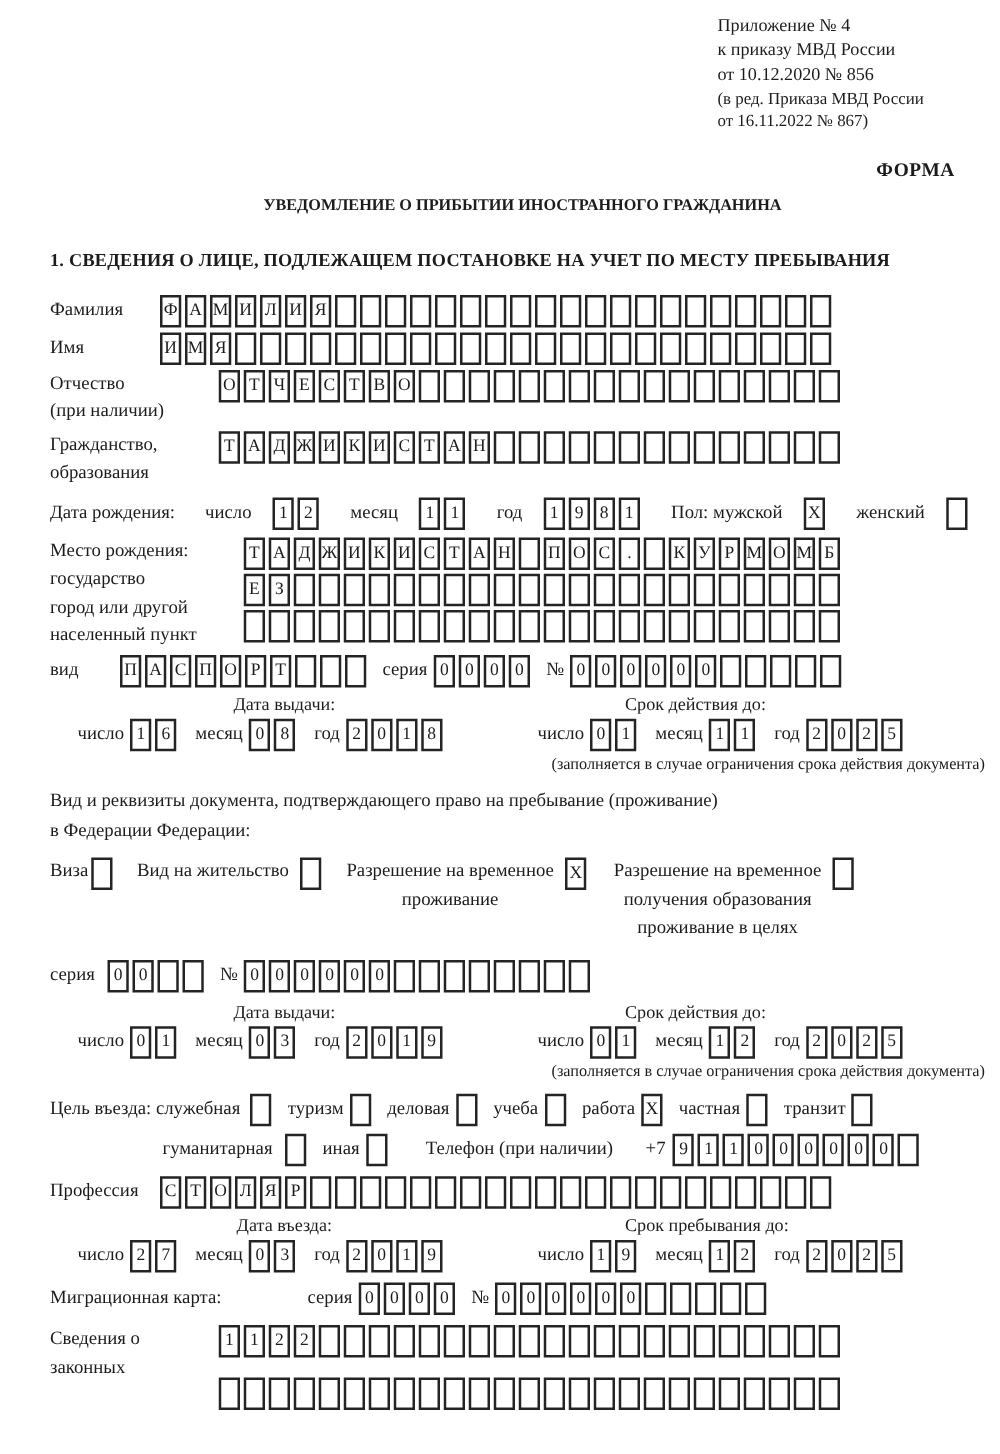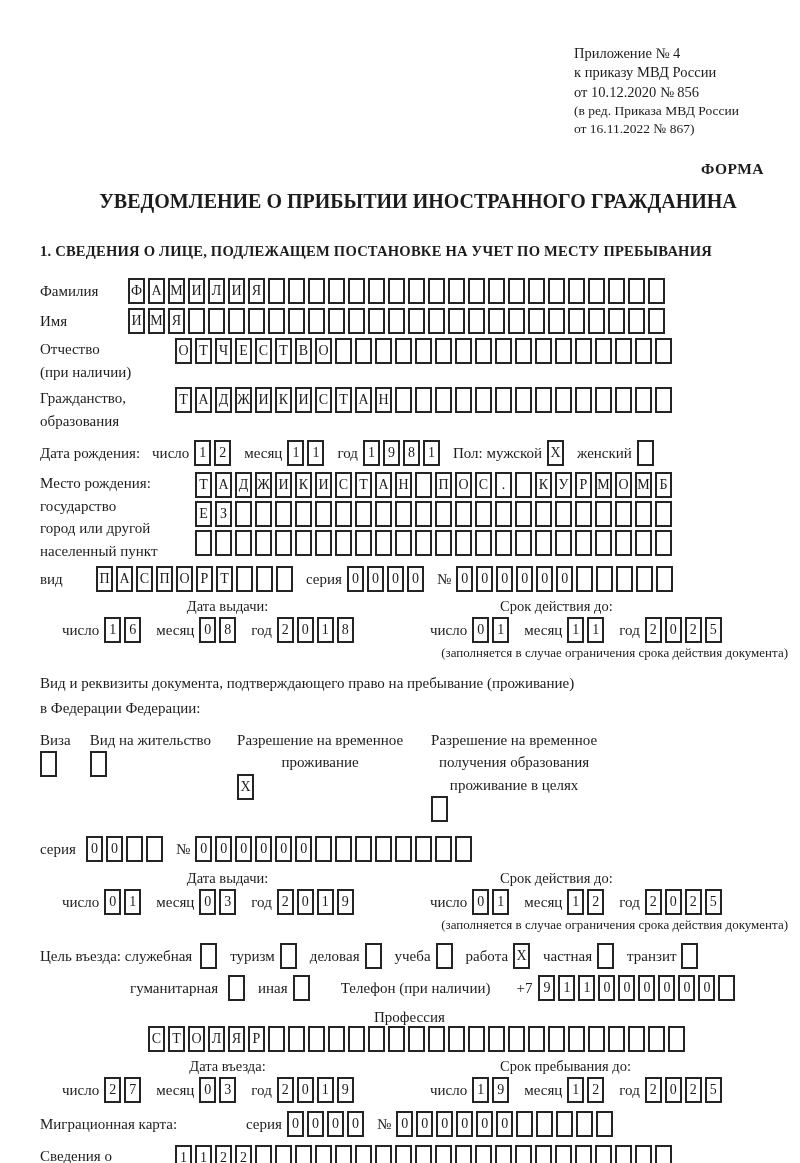--- a/index.html
+++ b/index.html
@@ -1,24 +1,24 @@
 <!DOCTYPE html>
 <html><head>
 <meta charset="utf-8">
 <style>
   *{margin:0;padding:0;box-sizing:border-box;}
   html,body{background:#ffffff;}
   body{width:800px;height:1163px;overflow:hidden;color:#1c1c1c;
        font-family:"Liberation Serif","DejaVu Serif",serif;font-size:15px;}
-  .page{width:800px;height:1163px;padding:44px 4px 8px 40px;position:relative;}
+  .page{width:800px;height:1163px;padding:12px 4px 8px 40px;position:relative;}
 
   .hdr{margin-left:534px;font-size:14.5px;line-height:1.34;}
   .hdr .sub{font-size:13.5px;}
   .forma{font-weight:bold;text-align:right;padding-right:32px;margin:22px 0 6px;font-size:15.5px;letter-spacing:.5px;}
-  .title{text-align:center;font-weight:bold;font-size:20px;line-height:1.55;margin-top:8px;}
+  .title{text-align:center;font-weight:bold;font-size:13px;line-height:1.55;margin-top:8px;}
   .blank{display:inline-block;width:52px;height:14px;border-bottom:2px solid #222;margin-left:10px;}
   .sec{font-weight:bold;font-size:14.6px;margin:26px 0 18px;letter-spacing:.2px;}
 
   .brow{display:flex;align-items:center;margin-bottom:4px;white-space:nowrap;}
   .brow.top{align-items:flex-start;}
   .cells{white-space:nowrap;}
   .cell{display:inline-block;width:17px;height:26px;border:2px solid #242424;margin-right:3px;
         text-align:center;line-height:22px;font-size:14px;vertical-align:middle;background:#fff;}
   .lbl{flex:0 0 auto;}
   .w88{width:88px;}
@@ -33,21 +33,21 @@
   .dhead .c2{flex:1;text-align:left;padding-left:85px;}
   .daterow{display:flex;align-items:center;margin-bottom:2px;white-space:nowrap;}
   .daterow .g1{flex:0 0 375px;display:flex;align-items:center;padding-left:22px;}
   .daterow .g2{flex:1;display:flex;align-items:center;padding-left:15px;}
   .daterow .dw{margin-right:5px;}
   .daterow .dw2{margin:0 5px 0 12px;}
   .note{font-size:13px;text-align:right;padding-right:8px;margin:2px 0 10px;}
 
   .plain{line-height:1.65;}
   .ckrow{display:flex;align-items:flex-start;margin:8px 0 14px;white-space:normal;}
-  .ckitem{display:flex;align-items:flex-start;margin-right:17px;flex-direction:column;}
+  .ckitem{display:flex;align-items:flex-start;margin-right:17px;}
   .ckitem .cklbl{text-align:center;margin-right:9px;line-height:1.5;}
   .ckitem.ml{margin-left:2px;}
 
   .legal{display:flex;align-items:flex-start;margin-top:8px;}
   .legal .llbl{flex:0 0 135px;line-height:1.55;}
   .legal .lrows .cells{display:block;margin-bottom:16px;}
 </style>
 </head>
 <body>
 
@@ -88,21 +88,21 @@
   </div>
 
   <div class="brow top">
     <div class="lbl w135">
       <div>Гражданство,</div>
       <div>образования</div>
     </div>
     <span class="cells"><span class="cell">Т</span><span class="cell">А</span><span class="cell">Д</span><span class="cell">Ж</span><span class="cell">И</span><span class="cell">К</span><span class="cell">И</span><span class="cell">С</span><span class="cell">Т</span><span class="cell">А</span><span class="cell">Н</span><span class="cell"></span><span class="cell"></span><span class="cell"></span><span class="cell"></span><span class="cell"></span><span class="cell"></span><span class="cell"></span><span class="cell"></span><span class="cell"></span><span class="cell"></span><span class="cell"></span><span class="cell"></span><span class="cell"></span><span class="cell"></span></span>
   </div>
 
-  <div class="brow" style="margin:8px 0 6px;">
+  <div class="brow" style="margin:8px 0 6px;gap:12px;">
     <span class="lbl">Дата рождения:</span>
     <span class="kw first">число</span>
     <span class="cells"><span class="cell">1</span><span class="cell">2</span></span>
     <span class="kw">месяц</span>
     <span class="cells"><span class="cell">1</span><span class="cell">1</span></span>
     <span class="kw">год</span>
     <span class="cells"><span class="cell">1</span><span class="cell">9</span><span class="cell">8</span><span class="cell">1</span></span>
     <span class="kw">Пол: мужской</span>
     <span class="cells"><span class="cell">X</span></span>
     <span class="kw">женский</span>
@@ -237,21 +237,21 @@
   <div class="brow" style="padding-left:90px;margin:6px 0;">
     <span class="lbl">гуманитарная</span>
     <span class="cells" style="margin-left:10px;"><span class="cell"></span></span>
     <span class="kw">иная</span>
     <span class="cells"><span class="cell"></span></span>
     <span style="margin:0 6px 0 28px;">Телефон (при наличии)</span>
     <span style="margin:0 6px 0 20px;">+7</span>
     <span class="cells"><span class="cell">9</span><span class="cell">1</span><span class="cell">1</span><span class="cell">0</span><span class="cell">0</span><span class="cell">0</span><span class="cell">0</span><span class="cell">0</span><span class="cell">0</span><span class="cell"></span></span>
   </div>
 
-  <div class="brow" style="margin:8px 0 6px;flex-direction:column;">
+  <div class="brow" style="margin:8px 0 6px;">
     <span class="lbl w88">Профессия</span>
     <span class="cells"><span class="cell">С</span><span class="cell">Т</span><span class="cell">О</span><span class="cell">Л</span><span class="cell">Я</span><span class="cell">Р</span><span class="cell"></span><span class="cell"></span><span class="cell"></span><span class="cell"></span><span class="cell"></span><span class="cell"></span><span class="cell"></span><span class="cell"></span><span class="cell"></span><span class="cell"></span><span class="cell"></span><span class="cell"></span><span class="cell"></span><span class="cell"></span><span class="cell"></span><span class="cell"></span><span class="cell"></span><span class="cell"></span><span class="cell"></span><span class="cell"></span><span class="cell"></span></span>
   </div>
 
   <div class="dhead">
     <div class="c1">Дата въезда:</div>
     <div class="c2">Срок пребывания до:</div>
   </div>
   <div class="daterow" style="margin-bottom:8px;">
     <div class="g1">

